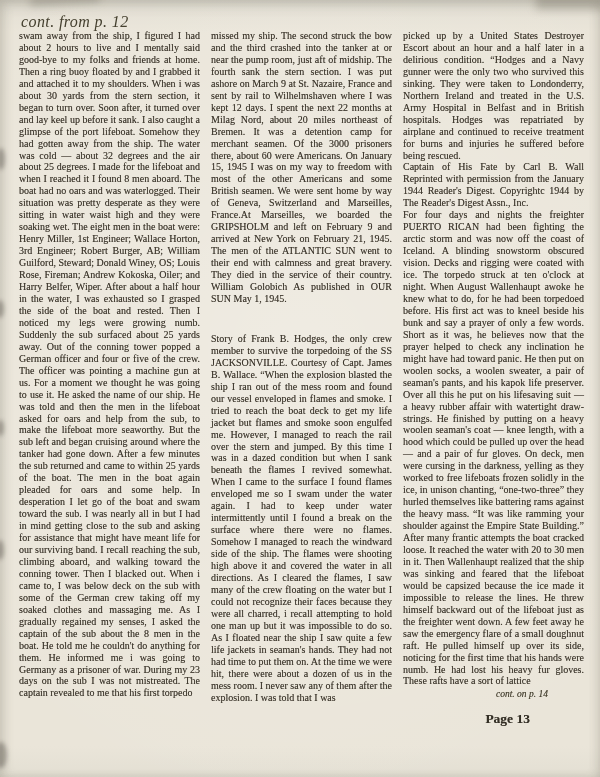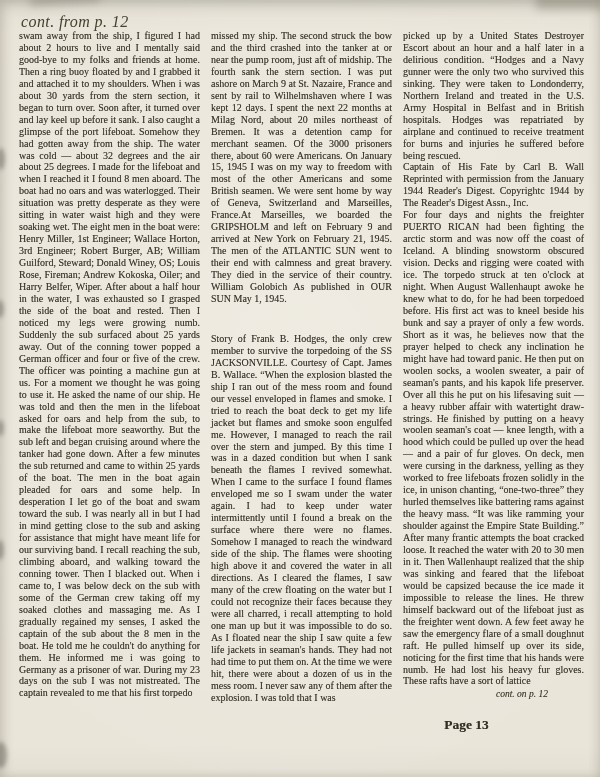--- a/index.html
+++ b/index.html
@@ -57,25 +57,25 @@
   .para.gap { margin-top: 28px; }
   .col-footer { margin-top: 2px; }
   .cont-note {
     text-align: right;
     font-style: italic;
     font-size: 9.5px;
     padding-right: 36px;
     color: #45402f;
   }
   .page-number {
-    text-align: center;
+    text-align: right;
     font-weight: bold;
     font-size: 13.5px;
     padding-right: 54px;
-    margin-top: 18px;
+    margin-top: 12px;
     color: #332e25;
   }
 </style>
 </head>
 <body>
 
 <div class="page">
 
   <div class="corner-smudge" style="top:-6px; left:30px; width:70px; height:10px; transform:rotate(-4deg);"></div>
   <div class="corner-smudge" style="top:-8px; right:-6px; width:70px; height:18px;"></div>
@@ -93,19 +93,19 @@
       </div>
     <div class="col">
         <p class="para">missed my ship. The second struck the bow and the third crashed into the tanker at or near the pump room, just aft of midship. The fourth sank the stern section. I was put ashore on March 9 at St. Nazaire, France and sent by rail to Wilhelmshaven where I was kept 12 days. I spent the next 22 months at Milag Nord, about 20 miles northeast of Bremen. It was a detention camp for merchant seamen. Of the 3000 prisoners there, about 60 were Americans. On January 15, 1945 I was on my way to freedom with most of the other Americans and some British seamen. We were sent home by way of Geneva, Switzerland and Marseilles, France.At Marseilles, we boarded the GRIPSHOLM and left on February 9 and arrived at New York on February 21, 1945. The men of the ATLANTIC SUN went to their end with calmness and great bravery. They died in the service of their country. William Golobich As published in OUR SUN May 1, 1945.</p>
         <p class="para gap">Story of Frank B. Hodges, the only crew member to survive the torpedoing of the SS JACKSONVILLE. Courtesy of Capt. James B. Wallace. “When the explosion blasted the ship I ran out of the mess room and found our vessel enveloped in flames and smoke. I tried to reach the boat deck to get my life jacket but flames and smoke soon engulfed me. However, I managed to reach the rail over the stern and jumped. By this time I was in a dazed condition but when I sank beneath the flames I revived somewhat. When I came to the surface I found flames enveloped me so I swam under the water again. I had to keep under water intermittently until I found a break on the surface where there were no flames. Somehow I managed to reach the windward side of the ship. The flames were shooting high above it and covered the water in all directions. As I cleared the flames, I saw many of the crew floating on the water but I could not recognize their faces because they were all charred, i recall attempting to hold one man up but it was impossible to do so. As I floated near the ship I saw quite a few life jackets in seaman's hands. They had not had time to put them on. At the time we were hit, there were about a dozen of us in the mess room. I never saw any of them after the explosion. I was told that I was</p>
       </div>
     <div class="col">
       <p class="para">picked up by a United States Destroyer Escort about an hour and a half later in a delirious condition. “Hodges and a Navy gunner were the only two who survived this sinking. They were taken to Londonderry, Northern Ireland and treated in the U.S. Army Hospital in Belfast and in British hospitals. Hodges was repatriated by airplane and continued to receive treatment for burns and injuries he suffered before being rescued.</p>
         <p class="para">Captain of His Fate by Carl B. Wall Reprinted with permission from the January 1944 Reader's Digest. Copyrightc 1944 by The Reader's Digest Assn., Inc.</p>
         <p class="para">For four days and nights the freighter PUERTO RICAN had been fighting the arctic storm and was now off the coast of Iceland. A blinding snowstorm obscured vision. Decks and rigging were coated with ice. The torpedo struck at ten o'clock at night. When August Wallenhaupt awoke he knew what to do, for he had been torpedoed before. His first act was to kneel beside his bunk and say a prayer of only a few words. Short as it was, he believes now that the prayer helped to check any inclination he might have had toward panic. He then put on woolen socks, a woolen sweater, a pair of seaman's pants, and his kapok life preserver. Over all this he put on his lifesaving suit — a heavy rubber affair with watertight draw-strings. He finished by putting on a heavy woolen seaman's coat — knee length, with a hood which could be pulled up over the head — and a pair of fur gloves. On deck, men were cursing in the darkness, yelling as they worked to free lifeboats frozen solidly in the ice, in unison chanting, “one-two-three” they hurled themselves like battering rams against the heavy mass. “It was like ramming your shoulder against the Empire State Building.” After many frantic attempts the boat cracked loose. It reached the water with 20 to 30 men in it. Then Wallenhaupt realized that the ship was sinking and feared that the lifeboat would be capsized because the ice made it impossible to release the lines. He threw himself backward out of the lifeboat just as the freighter went down. A few feet away he saw the emergency flare of a small doughnut raft. He pulled himself up over its side, noticing for the first time that his hands were numb. He had lost his heavy fur gloves. These rafts have a sort of lattice</p>
         <div class="col-footer">
-        <div class="cont-note">cont. on p. 12</div>
+        <div class="cont-note">cont. on p. 14</div>
         <div class="page-number">Page 13</div>
       </div>
     </div>
   </div>
 
 </div>
 
 </body></html>

